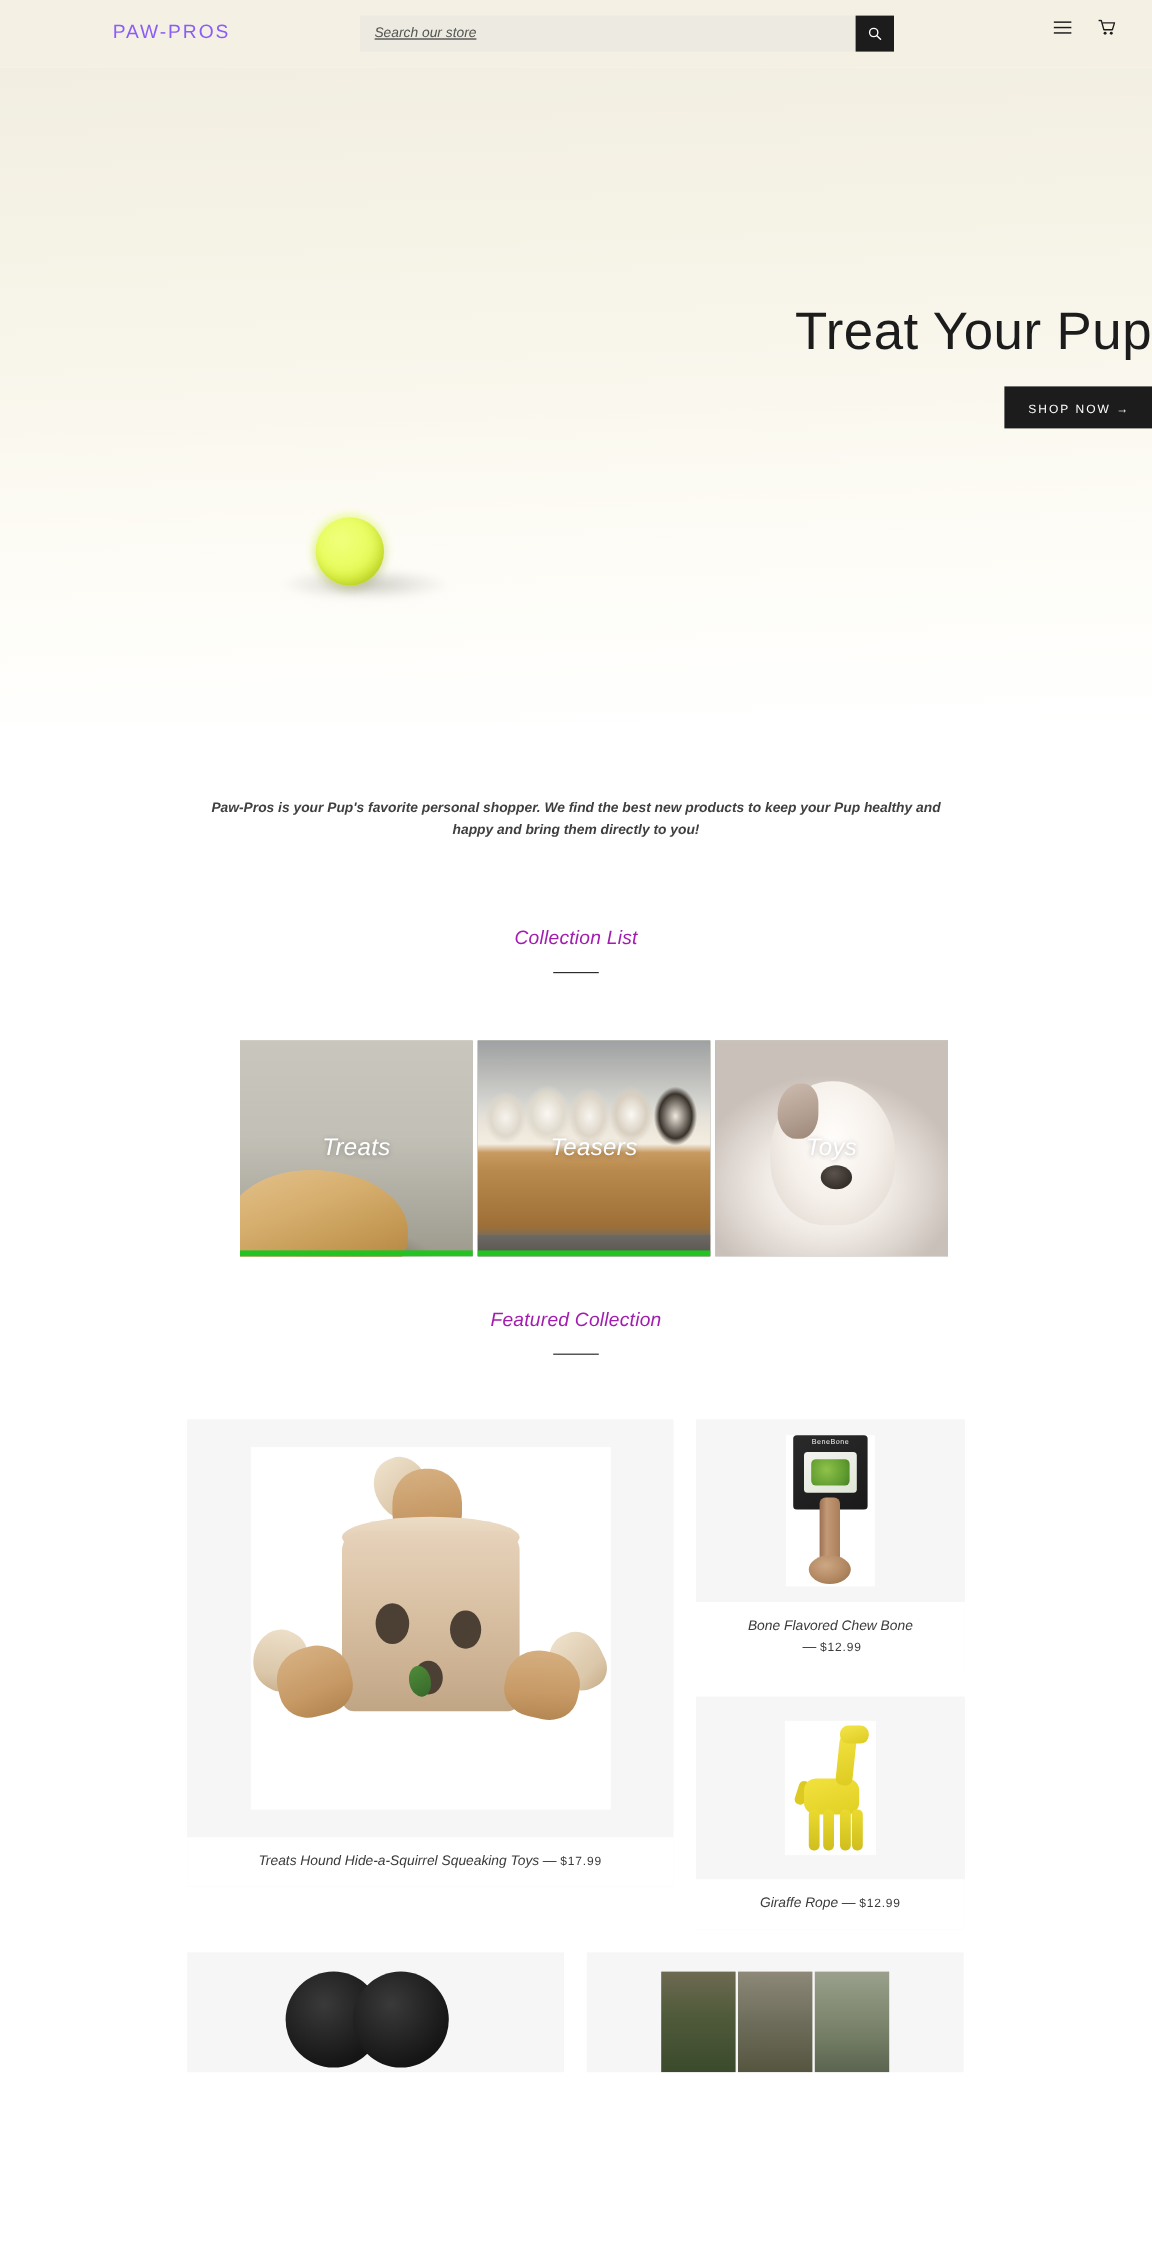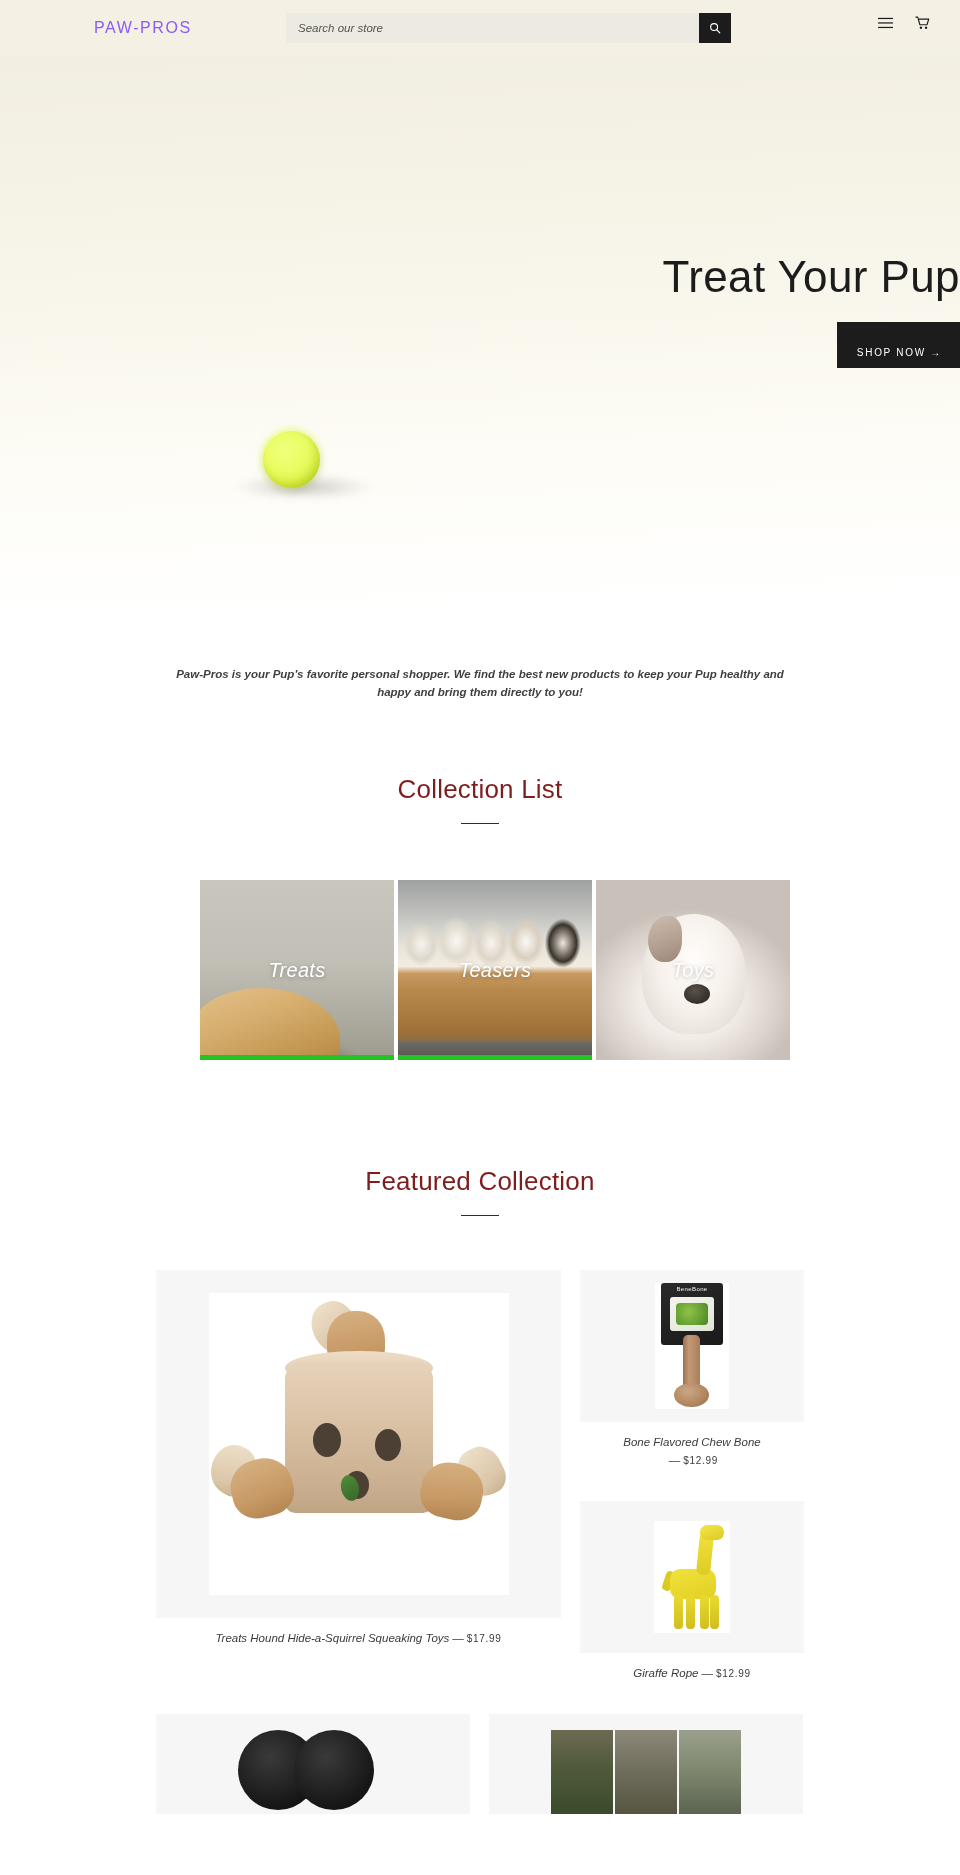--- a/index.html
+++ b/index.html
@@ -26,25 +26,26 @@
     left: 94px;
     top: 19px;
     font-size: 16px;
     letter-spacing: 1.6px;
     color: #8b5cf6;
     font-weight: 400;
     white-space: nowrap;
   }
   .search-wrap {
     position: absolute;
-    left: 286px;
+    left: 300px;
     top: 13px;
     width: 445px;
     height: 30px;
     display: flex;
+    text-decoration: underline;
   }
   .search-input {
     flex: 1;
     height: 30px;
     border: none;
     outline: none;
     background: #eceae1;
     font-family: "Liberation Sans", sans-serif;
     font-style: italic;
     font-size: 11.5px;
@@ -96,21 +97,21 @@
     line-height: 1.1;
   }
   .hero-btn {
     margin-top: 21px;
     background: #1c1c1c;
     color: #ffffff;
     border: none;
     font-family: "Liberation Sans", sans-serif;
     font-size: 10px;
     letter-spacing: 1.7px;
-    padding: 25px 18px 10px 20px;
+    padding: 14px 18px 10px 20px;
     cursor: pointer;
     white-space: nowrap;
   }
   
   .ball-shadow {
     position: absolute;
     left: 234px;
     top: 418px;
     width: 140px;
     height: 26px;
@@ -148,24 +149,25 @@
     font-style: italic;
     font-size: 11.5px;
     line-height: 1.55;
     color: #3f3f3f;
     font-weight: 600;
   }
 
   
   .section-head { text-align: center; }
   .section-title {
-    font-size: 26px;
+    font-size: 16px;
     font-weight: 300;
-    color: #7f1d1d;
+    color: #a21caf;
     letter-spacing: 0.2px;
+    font-style: italic;
   }
   .rule {
     width: 38px;
     height: 1px;
     background: #2d2d2d;
     margin: 18px auto 0;
   }
 
   
   .collection-section { padding-top: 72px; }
@@ -273,21 +275,21 @@
   .pup-ear {
     position:absolute;
     left: 52px; top: 36px;
     width: 34px; height: 46px;
     border-radius: 60% 40% 50% 50%;
     background: linear-gradient(160deg,#cdbcb0 0%, #b29e90 60%, #9b8678 100%);
     z-index:2;
   }
 
   
-  .featured-section { padding-top: 106px; }
+  .featured-section { padding-top: 45px; }
   .featured-grid {
     width: 648px;
     margin: 54px auto 0;
     display: flex;
     gap: 19px;
     align-items: flex-start;
   }
   .col-left { width: 405px; }
   .col-right { width: 224px; }
 

